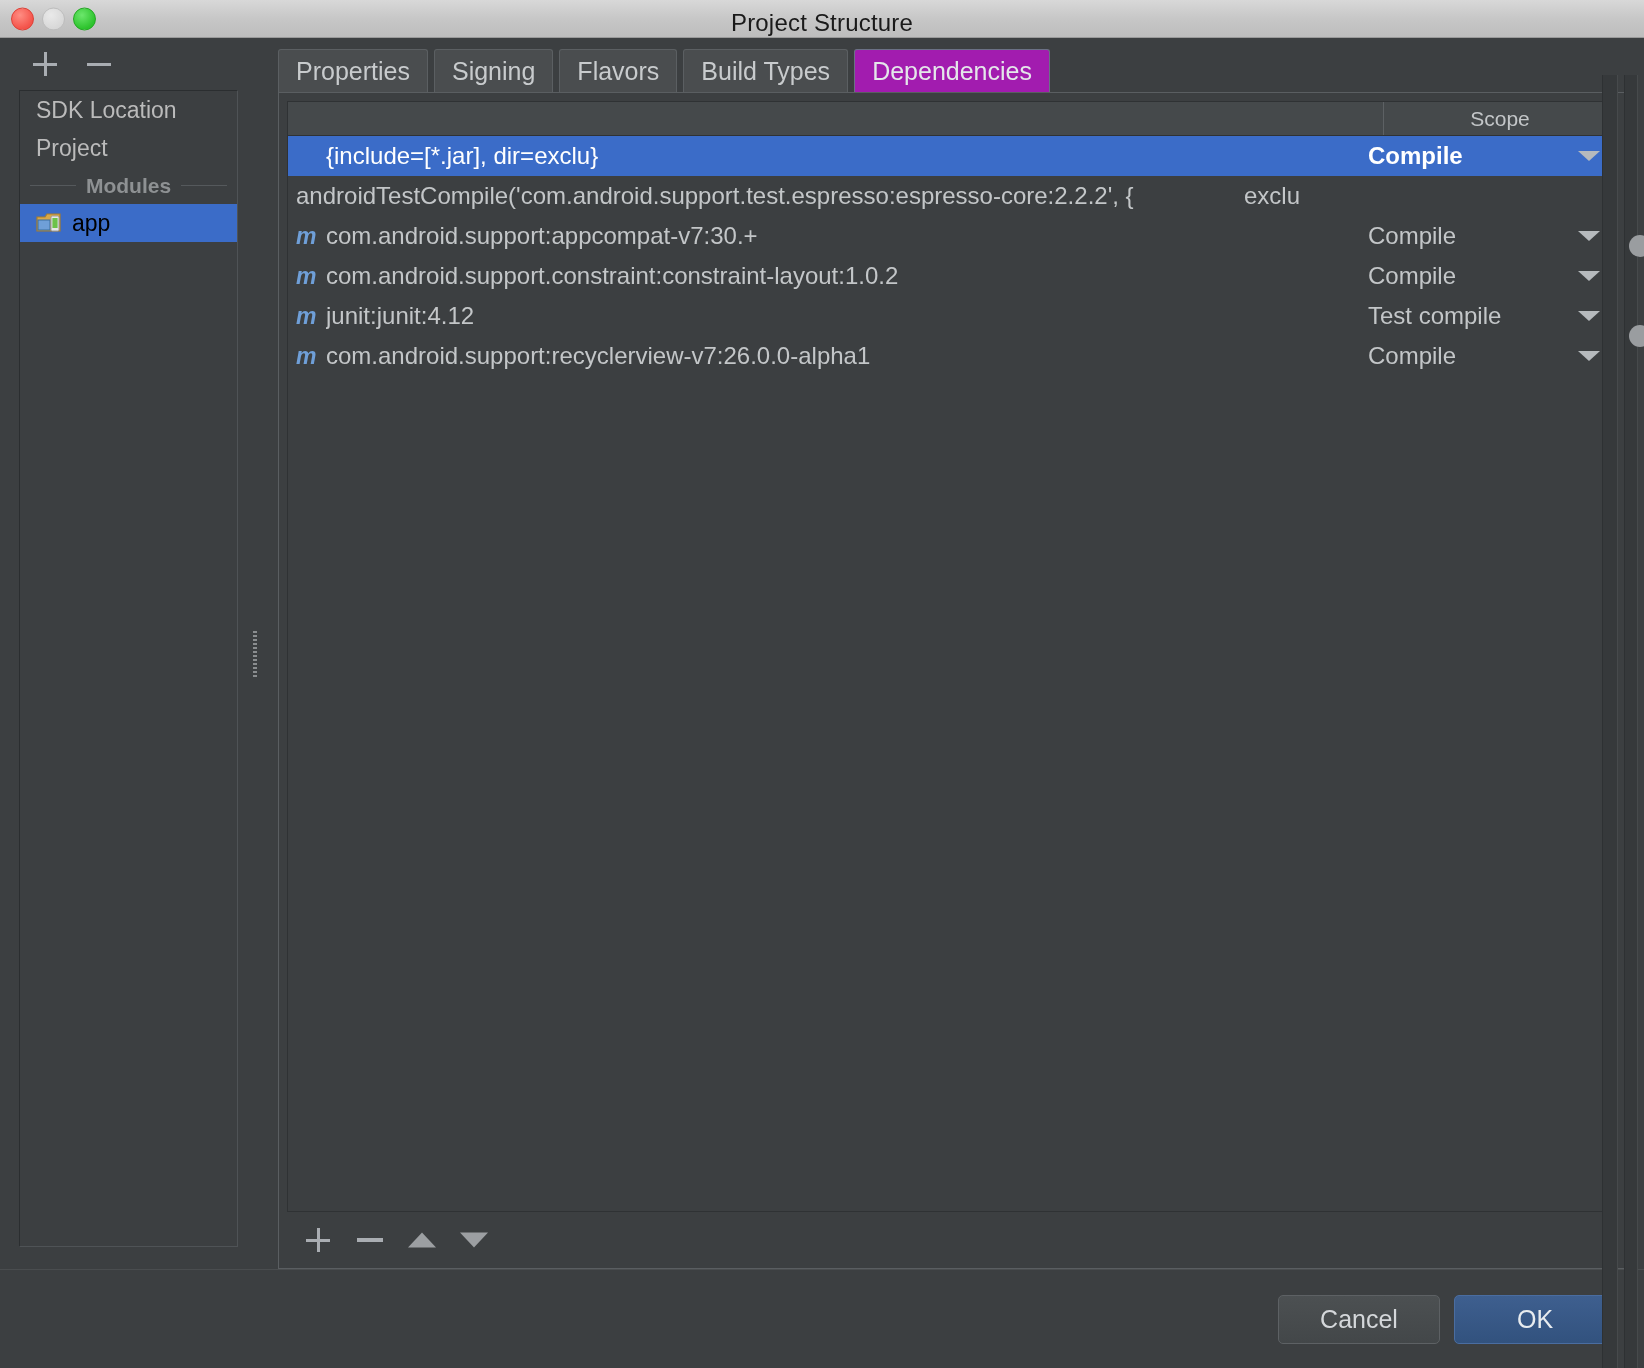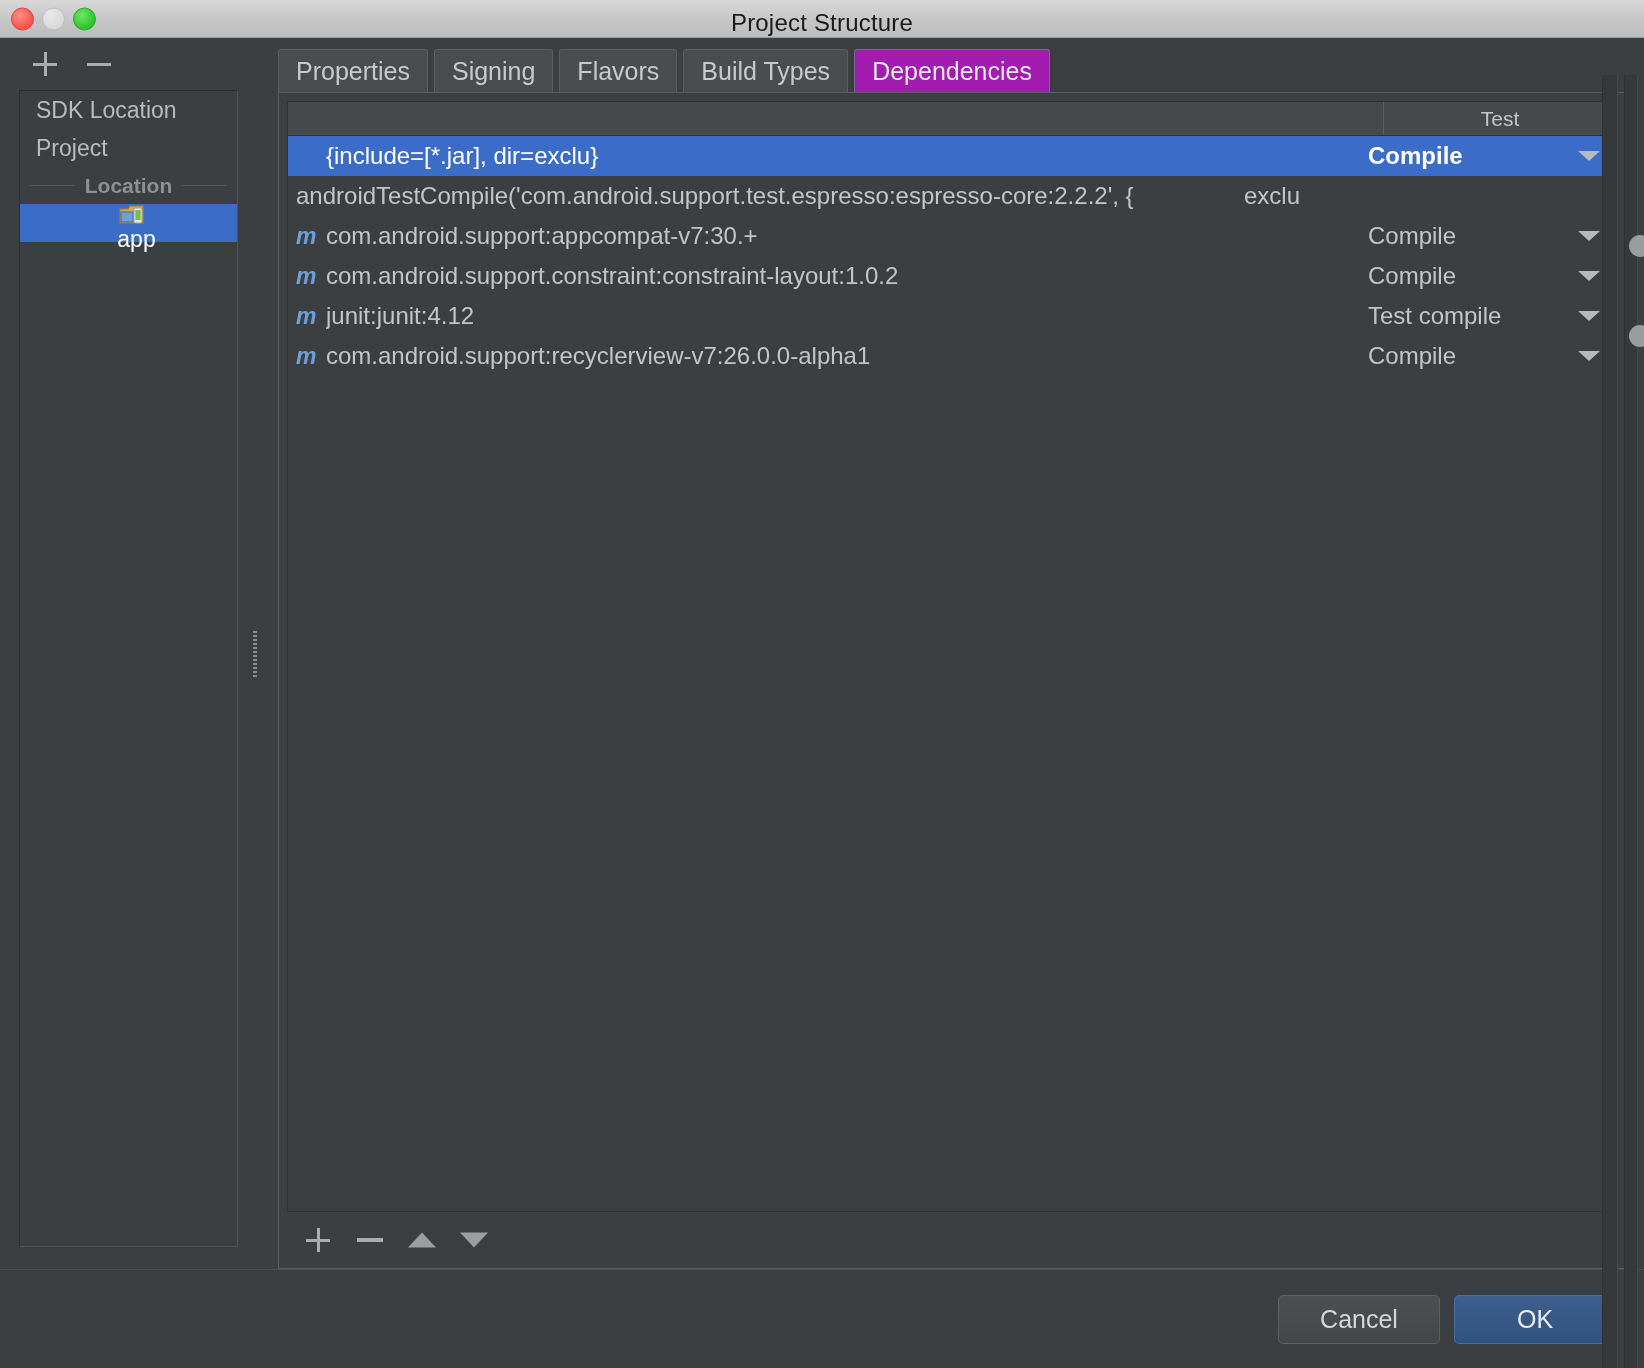--- a/index.html
+++ b/index.html
@@ -123,22 +123,21 @@
     height: 38px;
     display: flex;
     align-items: center;
     padding-left: 16px;
     font-size: 23px;
     color: #bbbbbb;
     white-space: nowrap;
   }
   .tree-item.selected {
     background: #3b6cc8;
-    color: #ffffff;
-    flex-direction: column;
+    color: #000000;
   }
   .tree-group {
     height: 37px;
     display: flex;
     align-items: center;
     gap: 10px;
     padding: 0 10px;
     font-size: 21px;
     color: #8e9193;
     font-weight: 700;
@@ -438,21 +437,21 @@
         <div class="modules-tree">
           <div class="tree-item">
             <span>SDK Location</span>
           </div>
           <div class="tree-item">
             <span>Project</span>
           </div>
 
           <div class="tree-group">
             <span class="rule"></span>
-            <span class="lbl">Location</span>
+            <span class="lbl">Modules</span>
             <span class="rule"></span>
           </div>
 
           <div class="tree-item selected">
             <span class="module-icon">
               <svg width="26" height="22" viewBox="0 0 26 22">
                 <path d="M1 5 L9 5 L11 2 L24 2 L24 19 L1 19 Z" fill="#d8a84a" stroke="#a87d2c" stroke-width="1.2"></path>
                 <rect x="2" y="8" width="12" height="10" fill="#6f9fd8" stroke="#3d6e9e" stroke-width="1"></rect>
                 <rect x="15" y="4" width="8" height="15" rx="1.5" fill="#e8e8e8" stroke="#9a9a9a" stroke-width="1"></rect>
                 <rect x="16.4" y="6" width="5.2" height="10" fill="#6cc24a"></rect>
@@ -475,21 +474,21 @@
           <div class="tab">Flavors</div>
           <div class="tab">Build Types</div>
           <div class="tab active">Dependencies</div>
         </div>
 
         <div class="table-box">
           <div class="table-inner">
 
             <div class="thead">
               <div class="th th-name"></div>
-              <div class="th th-scope">Test</div>
+              <div class="th th-scope">Scope</div>
             </div>
 
             <div class="tbody">
 
               <div class="trow selected">
                 <div class="cell-name">
                   <span class="micon"></span>
                   <span class="txt">{include=[*.jar], dir=exclu}</span>
                 </div>
                 <div class="cell-extra"></div>

